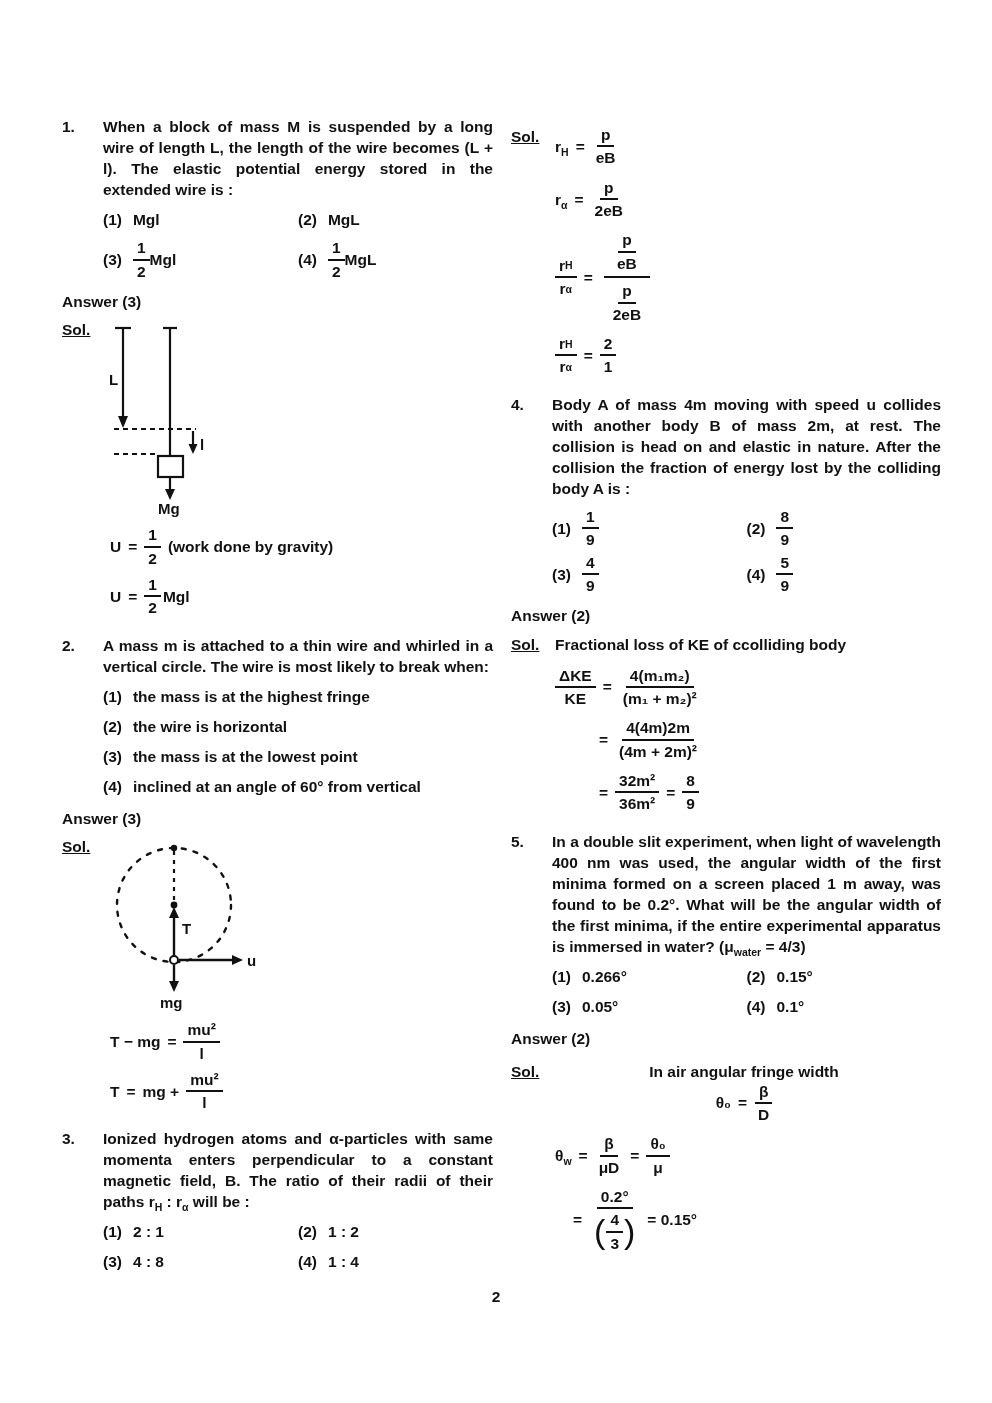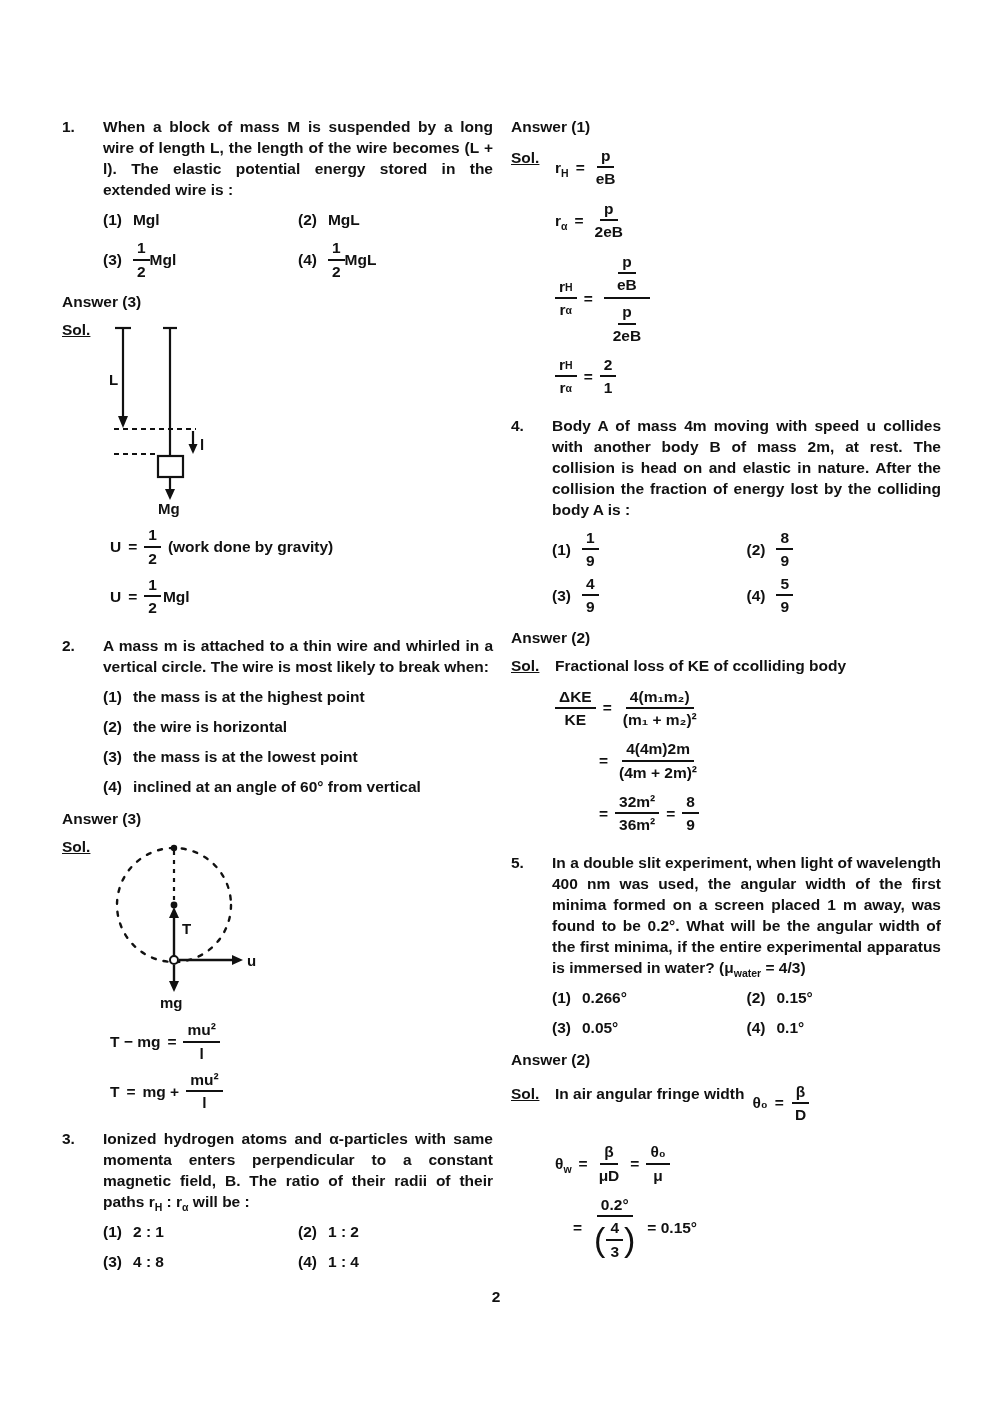--- a/index.html
+++ b/index.html
@@ -21,21 +21,21 @@
   .opts { margin-left:41px; }
   .opts-row { display:flex; margin-top:9px; }
   .opt { width:50%; display:flex; align-items:center; }
   .opt-label { margin-right:11px; flex-shrink:0; }
   .opt-row { display:flex; align-items:center; margin-left:41px; margin-top:9px; }
 
   .ans { margin-top:11px; }
   .sol-row { display:flex; margin-top:7px; }
   .sol-label { width:44px; flex-shrink:0;text-decoration:underline; }
   .sol-body { flex:1; }
-  .sol-inline { display:flex; flex-wrap:wrap; }
+  .sol-inline { display:flex; align-items:center; flex-wrap:wrap;flex-direction:column; }
   .sol-inline > .txt { margin-right:8px; }
 
   .eq { display:flex; align-items:center; margin-top:9px; }
   .eq > span { margin-right:7px; }
   .ind-44 { margin-left:44px; }
   .ind-48 { margin-left:48px; }
   .ind-88 { margin-left:88px; }
   .ind-62 { margin-left:62px; }
 
   .frac { display:inline-flex; flex-direction:column; align-items:center;
@@ -147,21 +147,21 @@
       </span>
       <span style="margin-left:-5px">Mgl</span>
     </div>
 
     <div class="q mt18">
       <div class="qnum">2.</div>
       <div class="qtext">A mass m is attached to a thin wire and whirled in a vertical circle. The wire is most likely to break when:</div>
     </div>
     <div class="opt-row">
       <span class="opt-label">(1)</span>
-      <span>the mass is at the highest point</span>
+      <span>the mass is at the highest fringe</span>
     </div>
     <div class="opt-row">
       <span class="opt-label">(2)</span>
       <span>the wire is horizontal</span>
     </div>
     <div class="opt-row">
       <span class="opt-label">(3)</span>
       <span>the mass is at the lowest point</span>
     </div>
     <div class="opt-row">
@@ -235,21 +235,20 @@
         <div class="opt">
           <span class="opt-label">(4)</span>
           <span>1 : 4</span>
         </div>
       </div>
     </div>
   </div>
 
   <div class="col col-right">
 
-    <div class="ans" style="margin-top:0">Answer (1)</div>
     <div class="sol-row" style="margin-top:10px">
       <div class="sol-label">Sol.</div>
       <div class="sol-body">
         <div class="eq" style="margin-top:0">
           <span>r<sub>H</sub></span>
           <span>=</span>
           <span class="frac">
             <span class="fn">p</span>
             <span class="fd">eB</span>
           </span>
@@ -405,21 +404,21 @@
         <span class="eq" style="margin-top:0">
           <span>θ₀</span>
           <span>=</span>
           <span class="frac">
             <span class="fn">β</span>
             <span class="fd">D</span>
           </span>
         </span>
       </div>
     </div>
-    <div class="eq ind-44" style="margin-top:20px">
+    <div class="eq ind-44" style="margin-top:12px">
       <span>θ<sub>w</sub></span>
       <span>=</span>
       <span class="frac">
         <span class="fn">β</span>
         <span class="fd">μD</span>
       </span>
       <span>=</span>
       <span class="frac">
         <span class="fn">θ₀</span>
         <span class="fd">μ</span>

